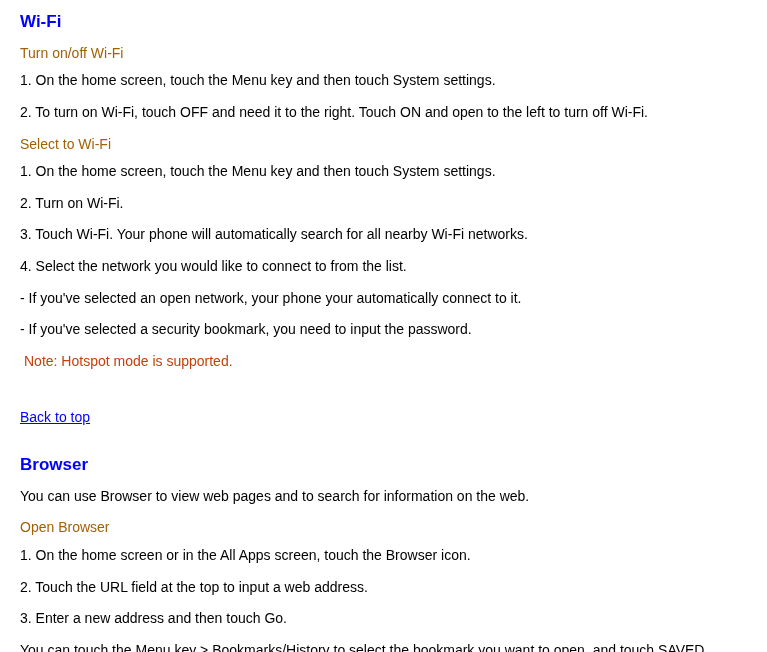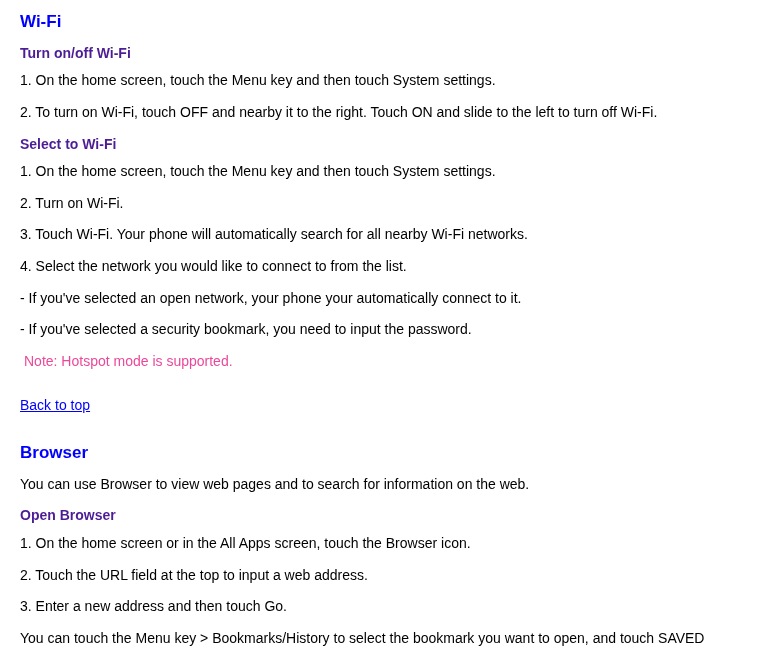--- a/index.html
+++ b/index.html
@@ -16,33 +16,33 @@
       padding: 10px 20px;
       line-height: 1.4;
     }
     .section-heading {
       color: #0000FF;
       font-weight: bold;
       font-size: 17px;
       margin-bottom: 10px;
     }
     .sub-heading {
-      color: #4c1d95;
-      font-weight: bold;
+      color: #a16207;
+      font-weight: normal;
       font-size: 14px;
       margin-top: 8px;
       margin-bottom: 8px;
     }
     .para {
       margin-bottom: 12px;
       font-size: 14px;
     }
     .note {
-      color: #ec4899;
-      margin-bottom: 0;
+      color: #c2410c;
+      margin-bottom: 12px;
       margin-top: 8px;
       padding-left: 4px;
     }
     .link {
       color: #0000FF;
       text-decoration: underline;
       display: inline-block;
       margin-top: 25px;
       margin-bottom: 25px;
       text-align: center;
@@ -61,21 +61,21 @@
 
 <h2 class="section-heading">Wi-Fi</h2>
 
 <div class="sub-heading">Turn on/off Wi-Fi</div>
 
 <p class="para">
   <span>1. On the home screen, touch the </span><strong>Menu</strong><span> key and then touch </span><strong>System settings</strong><span>.</span>
 </p>
 
 <p class="para">
-  <span>2. To turn on Wi-Fi, touch </span><strong>OFF</strong><span> and nearby it to the right. Touch </span><strong>ON</strong><span> and slide to the left to turn off Wi-Fi.</span>
+  <span>2. To turn on Wi-Fi, touch </span><strong>OFF</strong><span> and need it to the right. Touch </span><strong>ON</strong><span> and open to the left to turn off Wi-Fi.</span>
 </p>
 
 <div class="sub-heading">Select to Wi-Fi</div>
 
 <p class="para">
   <span>1. On the home screen, touch the </span><strong>Menu</strong><span> key and then touch </span><strong>System settings</strong><span>.</span>
 </p>
 
 <p class="para">2. Turn on Wi-Fi.</p>
 

